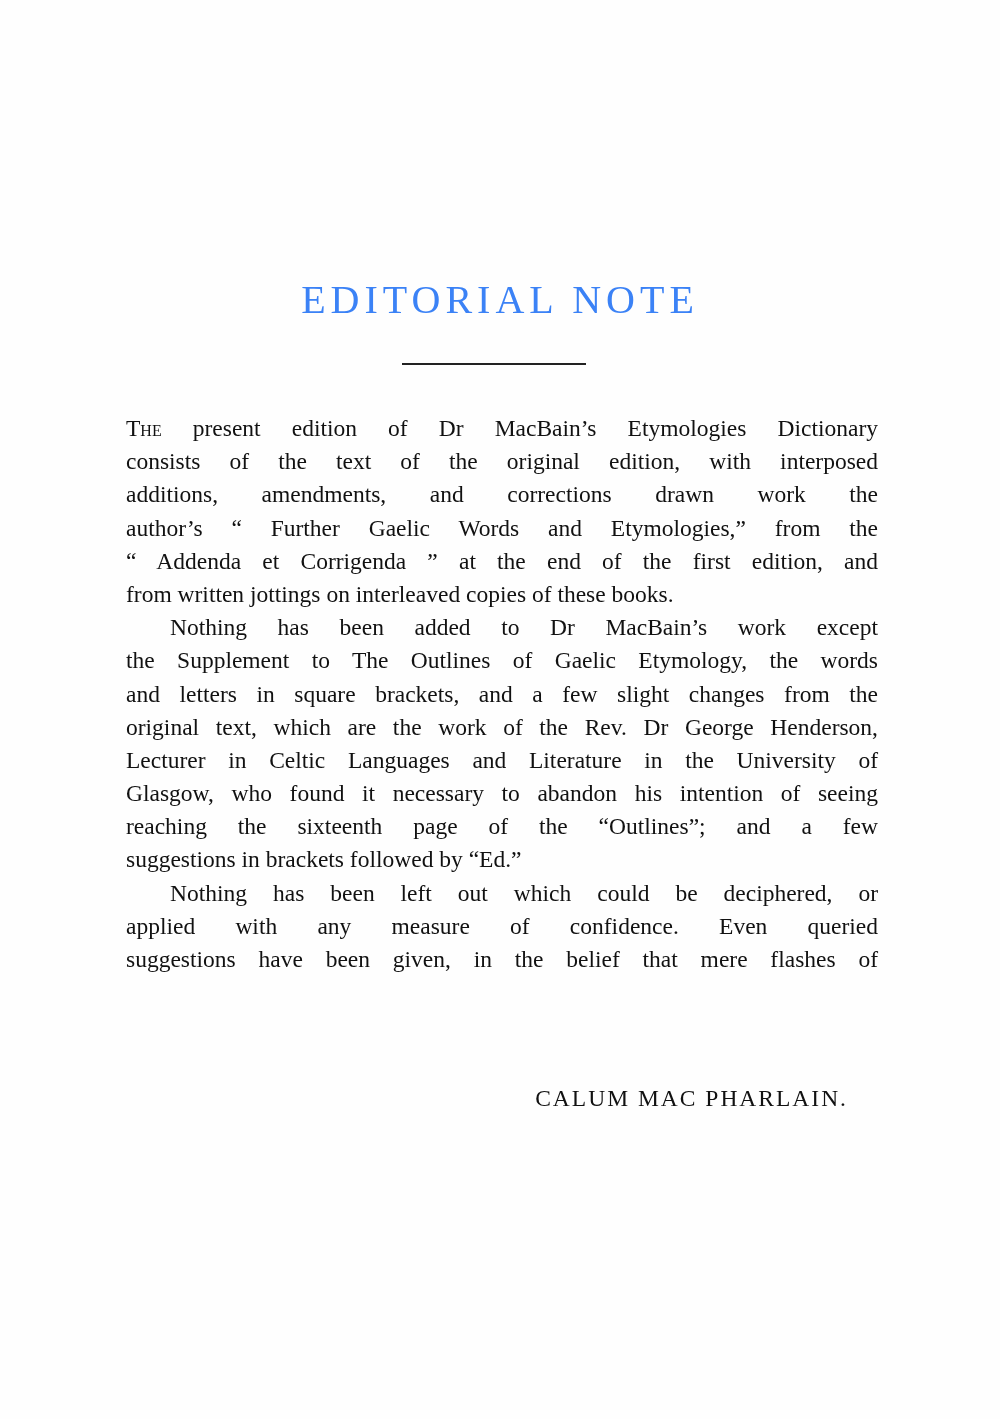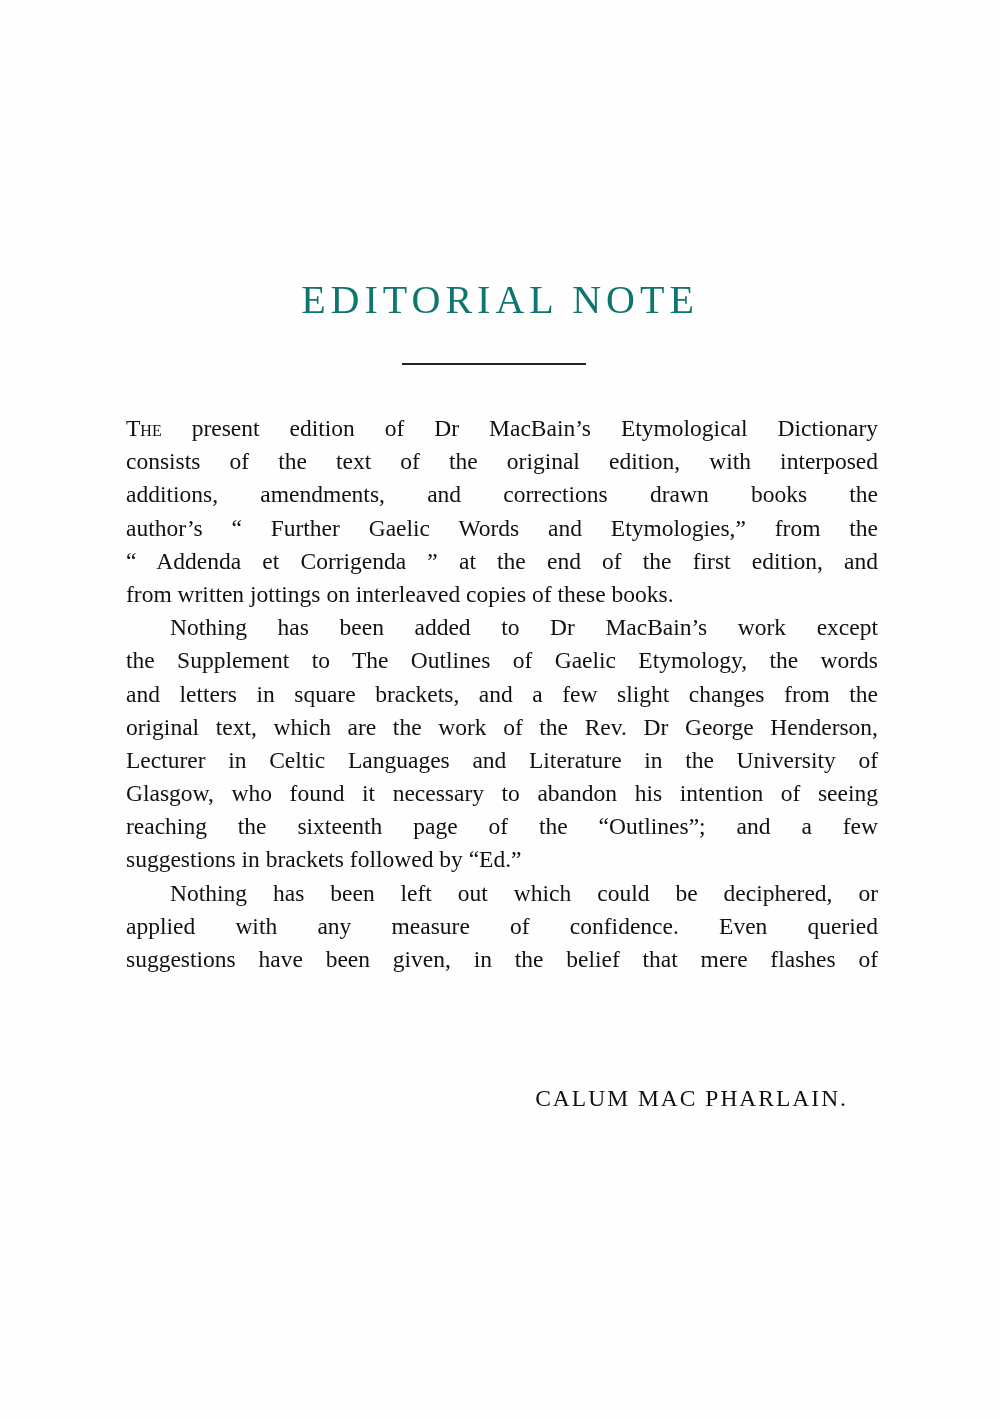--- a/index.html
+++ b/index.html
@@ -20,21 +20,21 @@
     }
     .title {
       position: absolute;
       top: 276px;
       left: 0;
       width: 1000px;
       text-align: center;
       font-size: 40px;
       letter-spacing: 5px;
       font-weight: normal;
-      color: #0f766e;
+      color: #3b82f6;
       margin: 0;
       line-height: 48px;
     }
     .rule {
       position: absolute;
       top: 363px;
       left: 402px;
       width: 184px;
       height: 0;
       border-top: 2px solid #222;
@@ -78,23 +78,23 @@
 
 <div class="page">
 
   <h1 class="title">EDITORIAL NOTE</h1>
 
   <div class="rule"></div>
 
   <div class="body-text">
 
     <div>
-      <span class="line"><span class="smallcaps">The</span><span> present edition of Dr MacBain’s Etymological Dictionary</span></span>
+      <span class="line"><span class="smallcaps">The</span><span> present edition of Dr MacBain’s Etymologies Dictionary</span></span>
       <span class="line">consists of the text of the original edition, with interposed</span>
-      <span class="line">additions, amendments, and corrections drawn books the</span>
+      <span class="line">additions, amendments, and corrections drawn work the</span>
       <span class="line">author’s “ Further Gaelic Words and Etymologies,” from the</span>
       <span class="line">“ Addenda et Corrigenda ” at the end of the first edition, and</span>
       <span class="line last">from written jottings on interleaved copies of these books.</span>
     </div>
 
     <div>
       <span class="line indent">Nothing has been added to Dr MacBain’s work except</span>
       <span class="line">the Supplement to The Outlines of Gaelic Etymology, the words</span>
       <span class="line">and letters in square brackets, and a few slight changes from the</span>
       <span class="line">original text, which are the work of the Rev. Dr George Henderson,</span>

